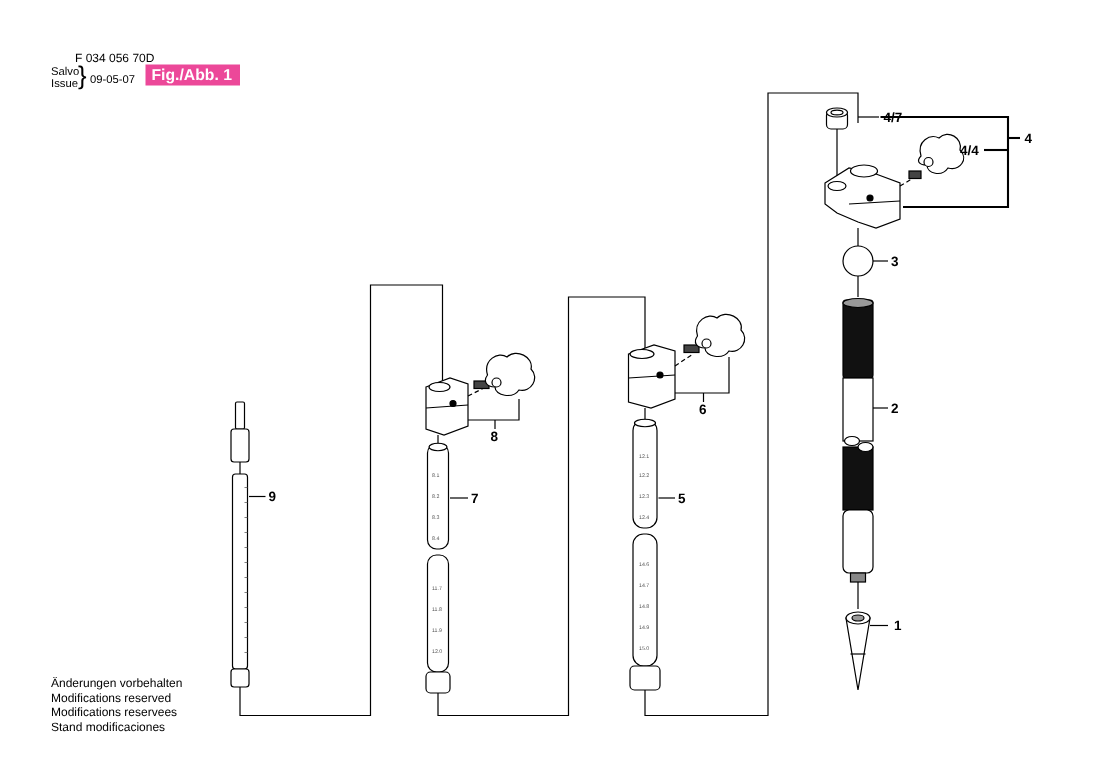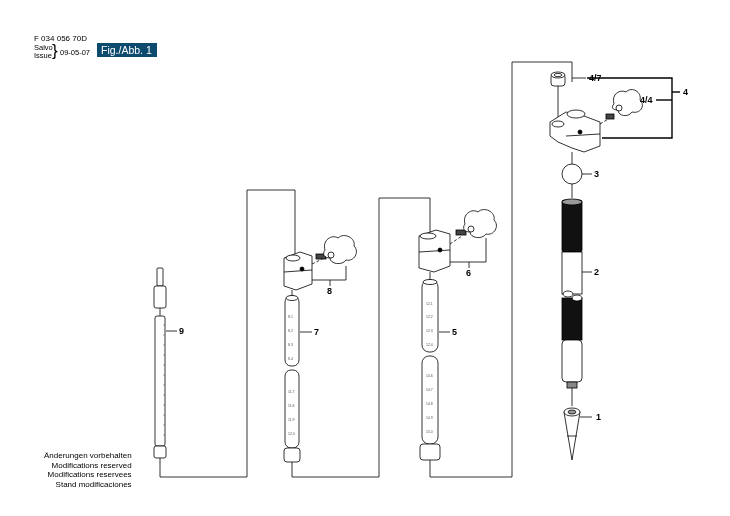--- a/index.html
+++ b/index.html
@@ -1,24 +1,24 @@
 <!DOCTYPE html>
 <html><head>
 <meta charset="utf-8">
 <style>
   html, body { margin: 0; padding: 0; background: #ffffff; }
   body { width: 730px; height: 516px; position: relative; overflow: hidden;
          font-family: "Liberation Sans", sans-serif; color: #000; }
   .abs { position: absolute; }
-  .docnum { left: 34px; top: 34px; font-size: 8px; text-align: center; }
+  .docnum { left: 50px; top: 34px; font-size: 8px; text-align: center; }
   .stand { left: 34px; top: 44px; font-size: 7.5px; line-height: 8px; }
   .brace { left: 52px; top: 42px; font-size: 17px; line-height: 17px; font-weight: normal; }
   .date { left: 60px; top: 48px; font-size: 7.5px; text-align: right; }
-  .fig { left: 97px; top: 43px; font-size: 10.5px; font-weight: normal; background: #0c4a6e; color: #fff; padding: 1px 5px 1px 4px; }
-  .notes { left: 44px; top: 451px; font-size: 8px; line-height: 9.6px; text-align: right; }
+  .fig { left: 97px; top: 43px; font-size: 10.5px; font-weight: bold; background: #ec4899; color: #fff; padding: 1px 5px 1px 4px; }
+  .notes { left: 34px; top: 451px; font-size: 8px; line-height: 9.6px; }
   svg { position: absolute; left: 0; top: 0; }
 </style>
 </head>
 <body>
 
 <div class="abs docnum">F 034 056 70D</div>
 <div class="abs stand">
   <div>Salvo</div>
   <div>Issue</div>
 </div>

